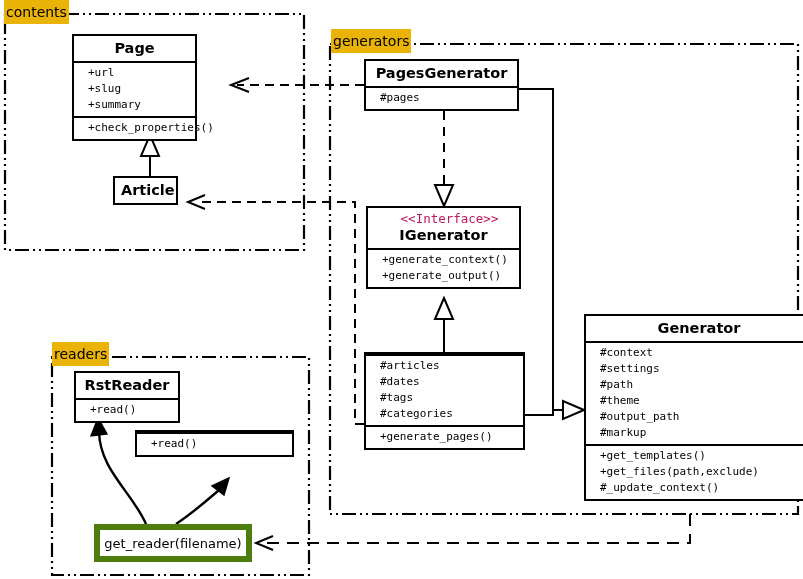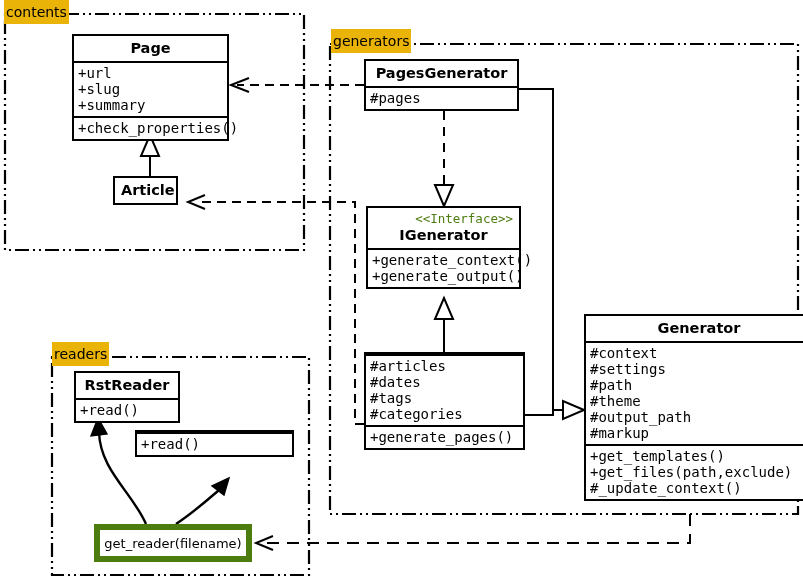--- a/index.html
+++ b/index.html
@@ -44,38 +44,38 @@
   .umlbox .title {
     text-align: center;
     font-family: "DejaVu Sans", sans-serif;
     font-weight: bold;
     font-size: 14.5px;
     color: #000000;
     padding: 4px 6px 5px 6px;
     white-space: nowrap;
   }
   .umlbox .stereo {
-    text-align: right;
+    text-align: center;
     font-family: "DejaVu Sans Mono", monospace;
     font-weight: normal;
     font-size: 12.5px;
-    color: #4d7c0f;
+    color: #be185d;
     padding: 3px 6px 0 18px;
     white-space: nowrap;
   }
   .umlbox .compartment {
     border-top: 2px solid #000000;
     padding: 2px 0 3px 0;
   }
   .umlbox .member {
     font-family: "DejaVu Sans Mono", monospace;
-    font-size: 14px;
+    font-size: 11px;
     line-height: 16px;
     color: #000000;
-    padding: 0 3px 0 4px;
+    padding: 0 3px 0 14px;
     white-space: nowrap;
   }
   .funcbox {
     position: absolute;
     border: 6px solid #4d7c0f;
     background: #ffffff;
     box-sizing: border-box;
     z-index: 4;
     display: flex;
     align-items: center;
@@ -151,21 +151,21 @@
     </g>
 
   </svg>
 
   <div class="pkg-label" style="left:4px; top:0px;">contents</div>
 
   <div class="pkg-label" style="left:331px; top:29px;">generators</div>
 
   <div class="pkg-label" style="left:52px; top:342px;">readers</div>
 
-  <div class="umlbox" style="left:72px; top:34px; width:157px;">
+  <div class="umlbox" style="left:72px; top:34px; width:125px;">
     <div class="title">Page</div>
     <div class="compartment">
       <div class="member">+url</div>
       <div class="member">+slug</div>
       <div class="member">+summary</div>
     </div>
     <div class="compartment">
       <div class="member">+check_properties()</div>
     </div>
   </div>

